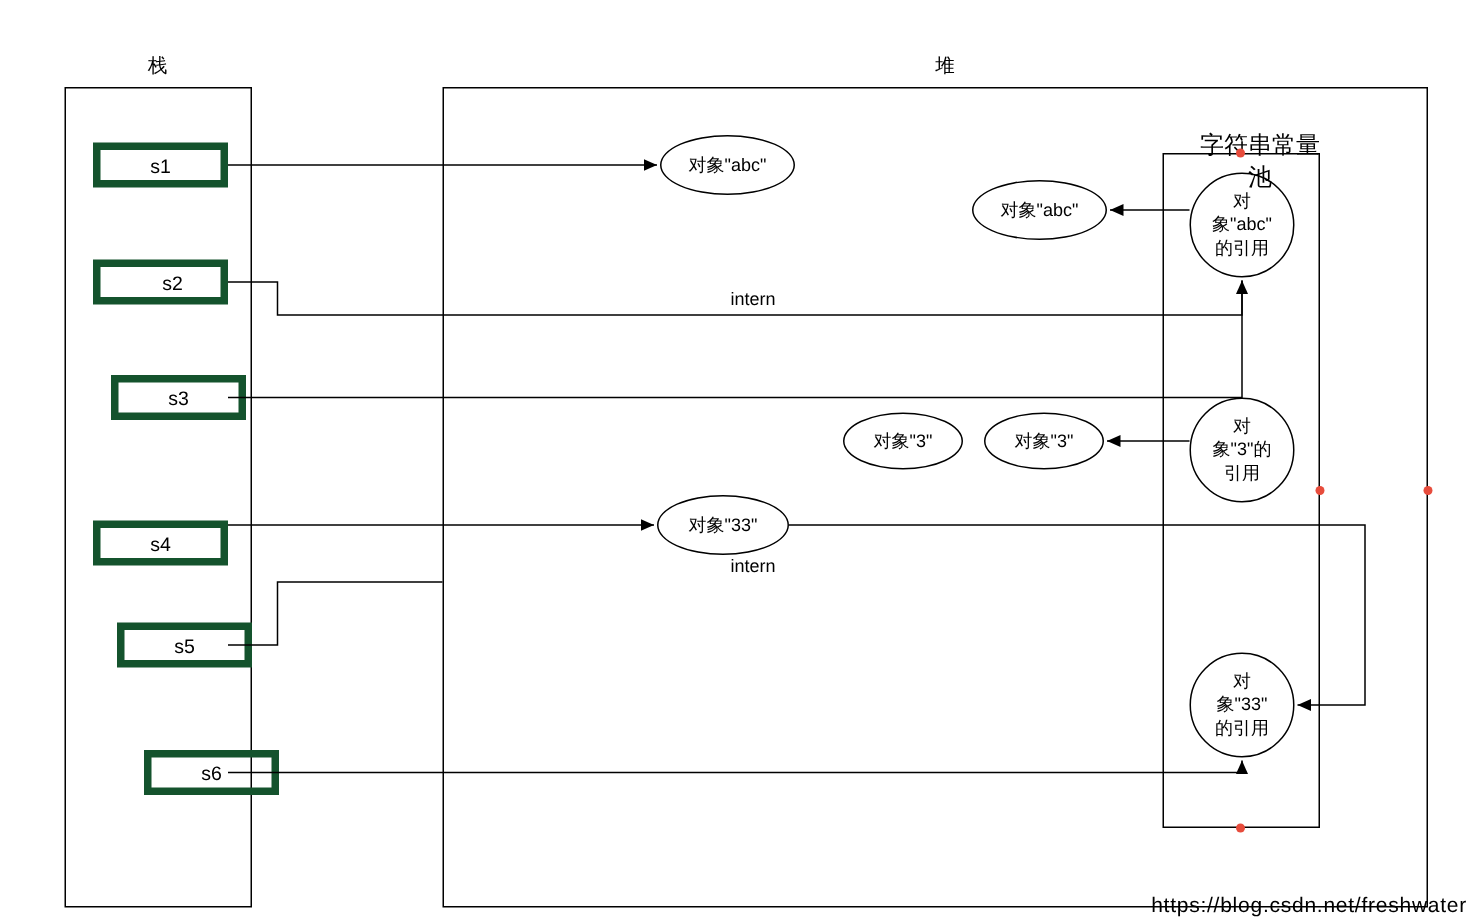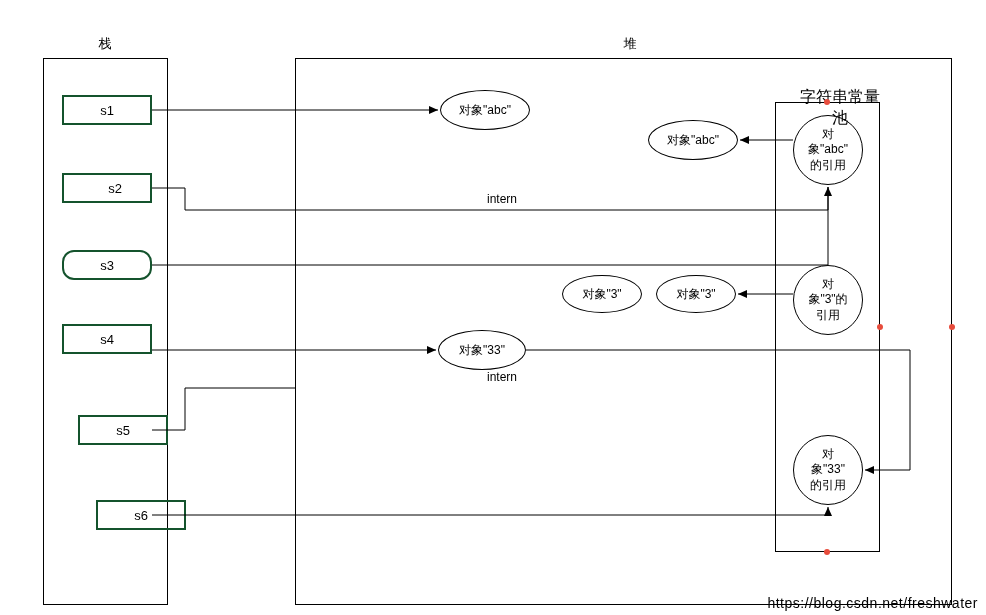--- a/index.html
+++ b/index.html
@@ -13,21 +13,21 @@
     background: #fff;
     position: relative;
   }
   .label { position: absolute; text-align: center; }
   .stack-box {
     position: absolute;
     border: 1px solid #000;
   }
   .var-box {
     position: absolute;
-    border: 2px solid #14532d;
+    border: 5px solid #14532d;
     width: 90px;
     height: 30px;
     display: flex;
     align-items: center;
     justify-content: center;
   }
   .heap-box {
     position: absolute;
     border: 1px solid #000;
   }
@@ -90,24 +90,24 @@
 <div class="label" style="left:795px; top:87px; width:90px; font-size:16px;">字符串常量池</div>
 
 <div class="stack-box" style="left:43px; top:58px; width:125px; height:547px;"></div>
 
 <div class="var-box" style="left:62px; top:95px;">
     <span>s1</span>
   </div>
 <div class="var-box" style="left:62px; top:173px;padding-left:16px;">
     <span>s2</span>
   </div>
-<div class="var-box" style="left:62px; top:250px;border-radius:12px;">
+<div class="var-box" style="left:74px; top:250px;">
     <span>s3</span>
   </div>
-<div class="var-box" style="left:62px; top:324px;">
+<div class="var-box" style="left:62px; top:347px;">
     <span>s4</span>
   </div>
 <div class="var-box" style="left:78px; top:415px;">
     <span>s5</span>
   </div>
 <div class="var-box" style="left:62px; top:500px;margin-left:34px;">
     <span>s6</span>
   </div>
 
 <div class="heap-box" style="left:295px; top:58px; width:657px; height:547px;"></div>

